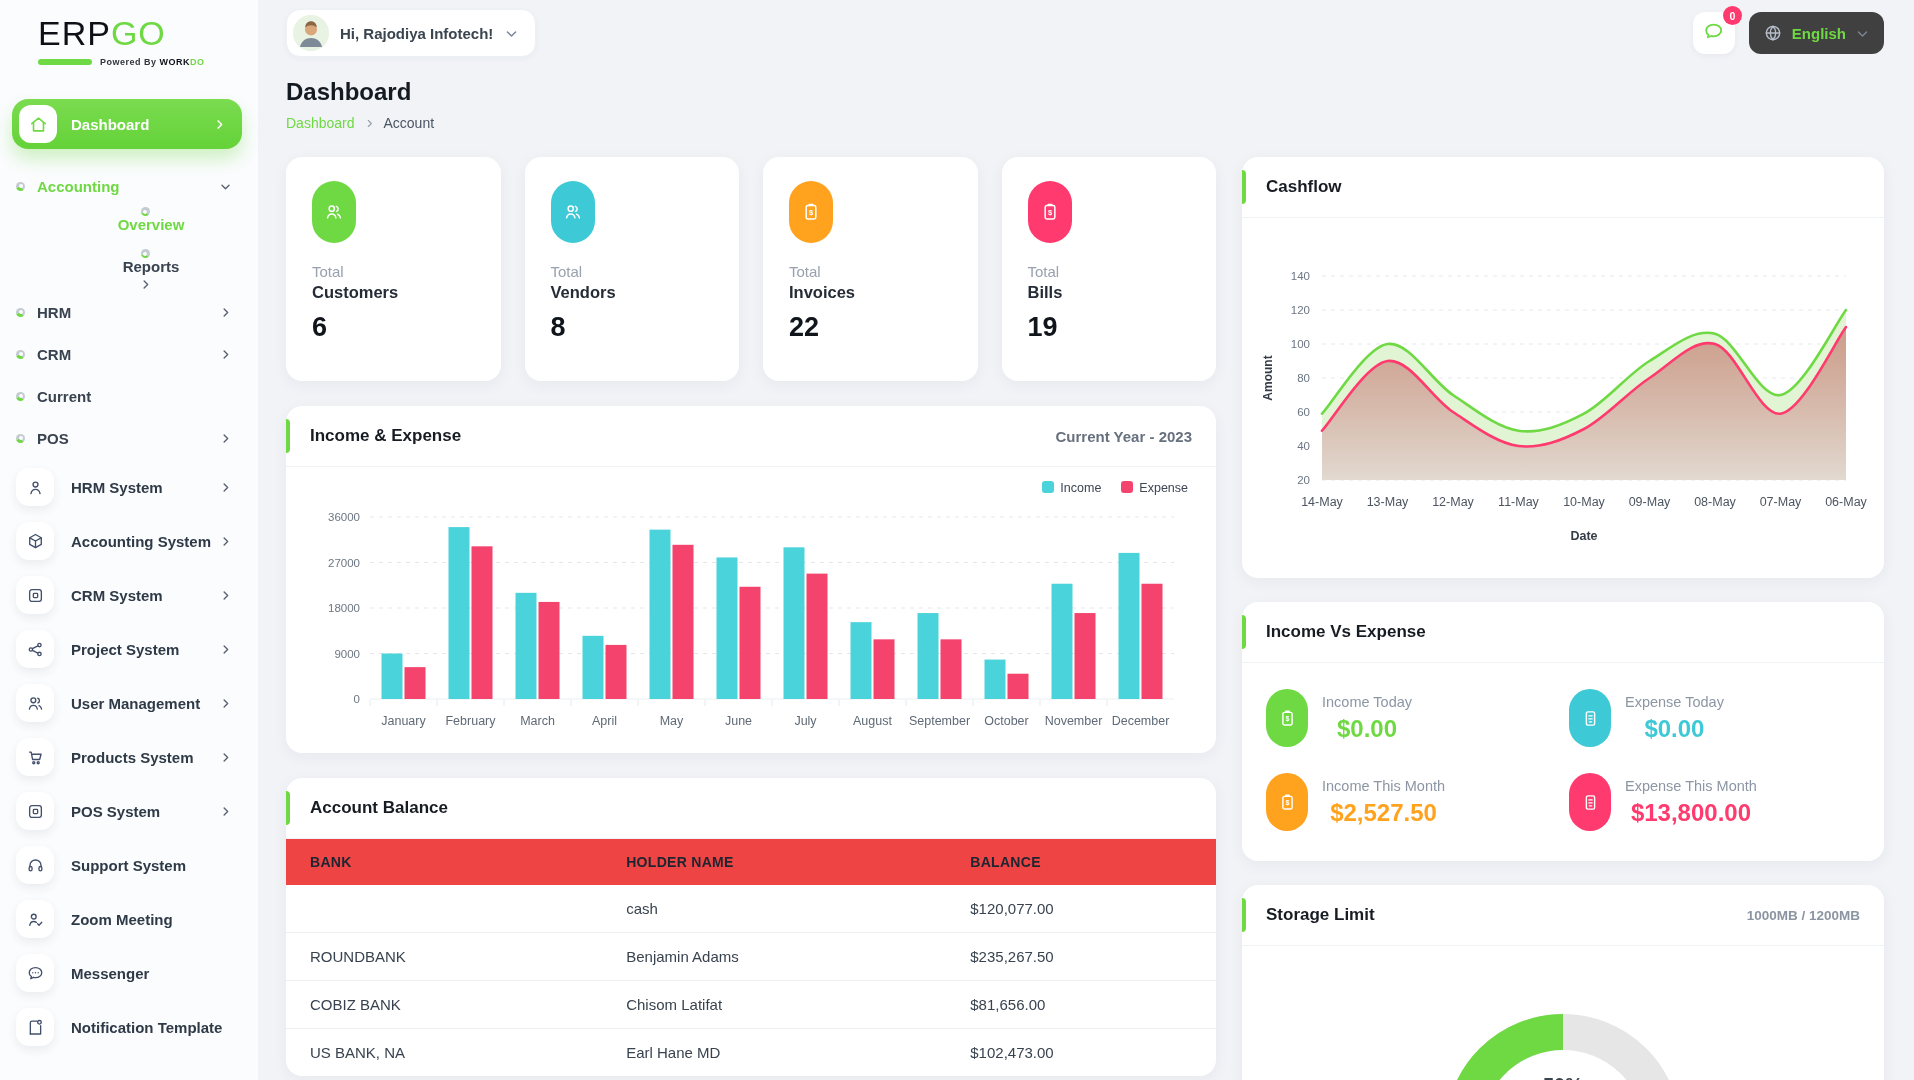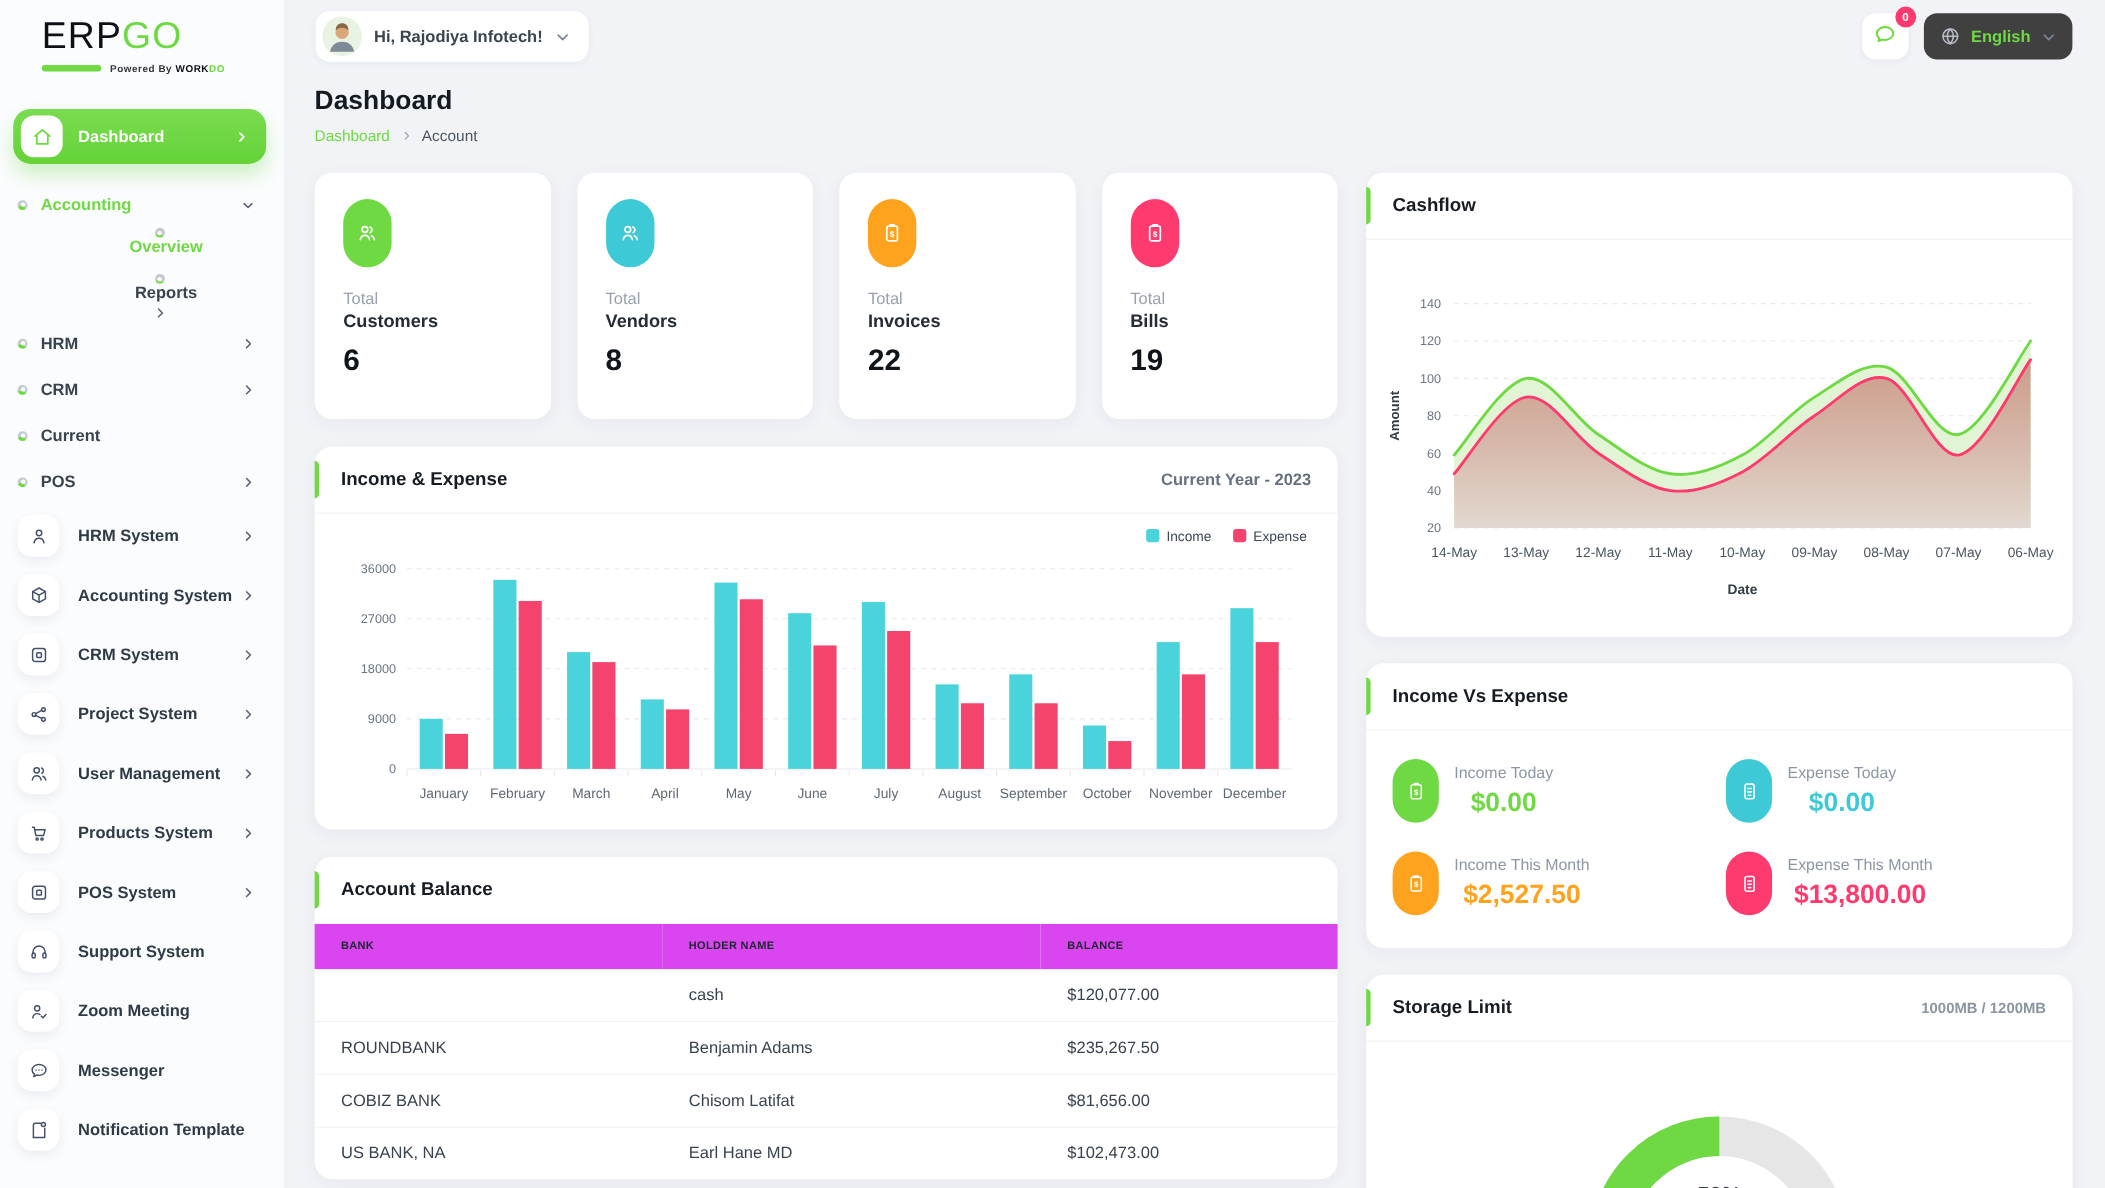--- a/index.html
+++ b/index.html
@@ -96,21 +96,21 @@
   .stat-val { margin-top:10px; font-size:27px; font-weight:700; color:#10151b; }
 
   
   .ie-body { padding:12px 22px 10px; }
   .legend { display:flex; justify-content:flex-end; gap:20px; margin:2px 6px 6px 0; }
   .legend-item { display:flex; align-items:flex-start; gap:6px; font-size:12.5px; color:#3c4654; }
   .legend-swatch { width:12px; height:12px; border-radius:3px; }
 
   
   table { width:100%; border-collapse:collapse; }
-  thead th { background:#d946ef; text-align:left; font-size:10px; font-weight:700; color:#1d2531;
+  thead th { background:#ef4444; text-align:left; font-size:14px; font-weight:700; color:#1d2531;
     letter-spacing:.3px; padding:15px 24px; }
   tbody td { font-size:15px; color:#39434f; padding:15px 24px; border-top:1px solid #eef0f3; }
   tbody tr:first-child td { border-top:none; }
   th.c-bank, td.c-bank { width:34%; } th.c-holder, td.c-holder { width:37%; }
 
   
   .cf-body { padding:14px 14px 6px; }
   svg text { font-family:"Liberation Sans", sans-serif; }
 
   

